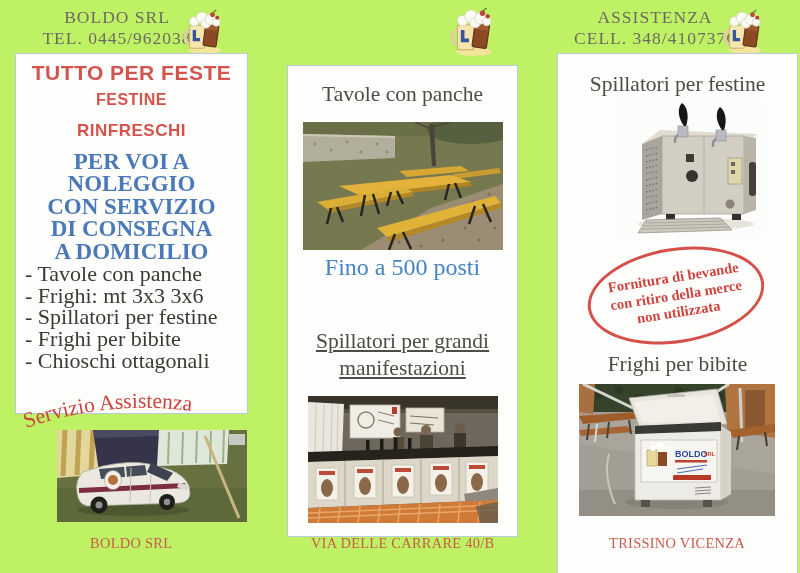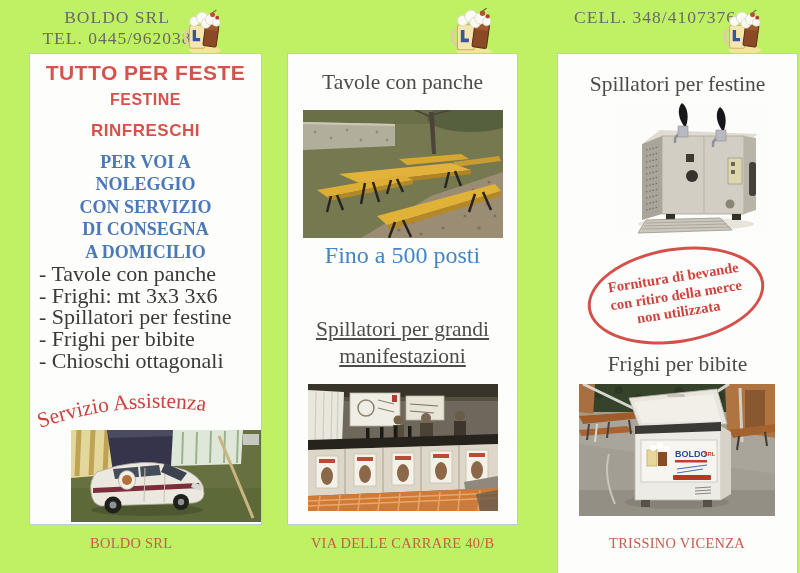--- a/index.html
+++ b/index.html
@@ -10,33 +10,33 @@
   .hdr{position:absolute;text-align:center;color:#6d6a63;letter-spacing:1px;line-height:21px;font-size:17.5px;}
   .hdr-left{left:22px;top:7px;width:190px;}
   .hdr-right{left:560px;top:7px;width:190px;}
   .mug{position:absolute;}
   .mug-left{left:181px;top:9px;}
   .mug-center{left:448px;top:8px;}
   .mug-right{left:721px;top:9px;}
 
   
   .panel{position:absolute;top:53px;border:1px solid #b9cbdb;background:#fdfdfb;box-sizing:border-box;}
-  .panel-left{left:29px;width:233px;height:472px;}
-  .panel-center{left:287px;width:231px;height:472px;}
+  .panel-left{left:15px;width:233px;height:361px;}
+  .panel-center{left:287px;width:231px;height:472px;margin-top:12px;}
   .panel-right{left:557px;width:241px;height:571px;}
 
   .abs{position:absolute;}
   .ctr{width:100%;text-align:center;}
 
   
   .red-head{color:#d4534c;font-family:"Liberation Sans",sans-serif;font-weight:bold;letter-spacing:.5px;}
   .rh1{top:7px;font-size:21px;}
   .rh2{top:37px;font-size:16px;}
   .rh3{top:67px;font-size:17px;}
-  .blue-block{top:97px;color:#4a78b8;font-weight:bold;font-size:18px;line-height:22.4px;}
+  .blue-block{top:97px;color:#4a78b8;font-weight:bold;font-size:23px;line-height:22.4px;}
   .item-list{top:209px;left:9px;font-size:22px;line-height:21.7px;color:#3a3a37;}
   .item-list div{white-space:nowrap;}
   .service-arc{top:338px;left:2px;}
 
   
   .photo{position:absolute;display:block;}
 
   
   .panel-title{color:#4c4c48;font-size:21.5px;}
   .c-title1{top:16px;}
@@ -91,20 +91,21 @@
   </div>
   <svg class="mug mug-left" width="42" height="46" viewBox="0 0 44 46">
       <use href="#beer-mugs-def"></use>
     </svg>
 
   <svg class="mug mug-center" width="46" height="48" viewBox="0 0 44 46">
       <use href="#beer-mugs-def"></use>
     </svg>
 
   <div class="hdr hdr-right">
+    <div>ASSISTENZA</div>
     <div>CELL. 348/4107376</div>
   </div>
   <svg class="mug mug-right" width="42" height="46" viewBox="0 0 44 46">
       <use href="#beer-mugs-def"></use>
     </svg>
 
   <div class="panel panel-left">
     <div class="abs ctr red-head rh1">TUTTO PER FESTE</div>
     <div class="abs ctr red-head rh2">FESTINE</div>
     <div class="abs ctr red-head rh3">RINFRESCHI</div>

